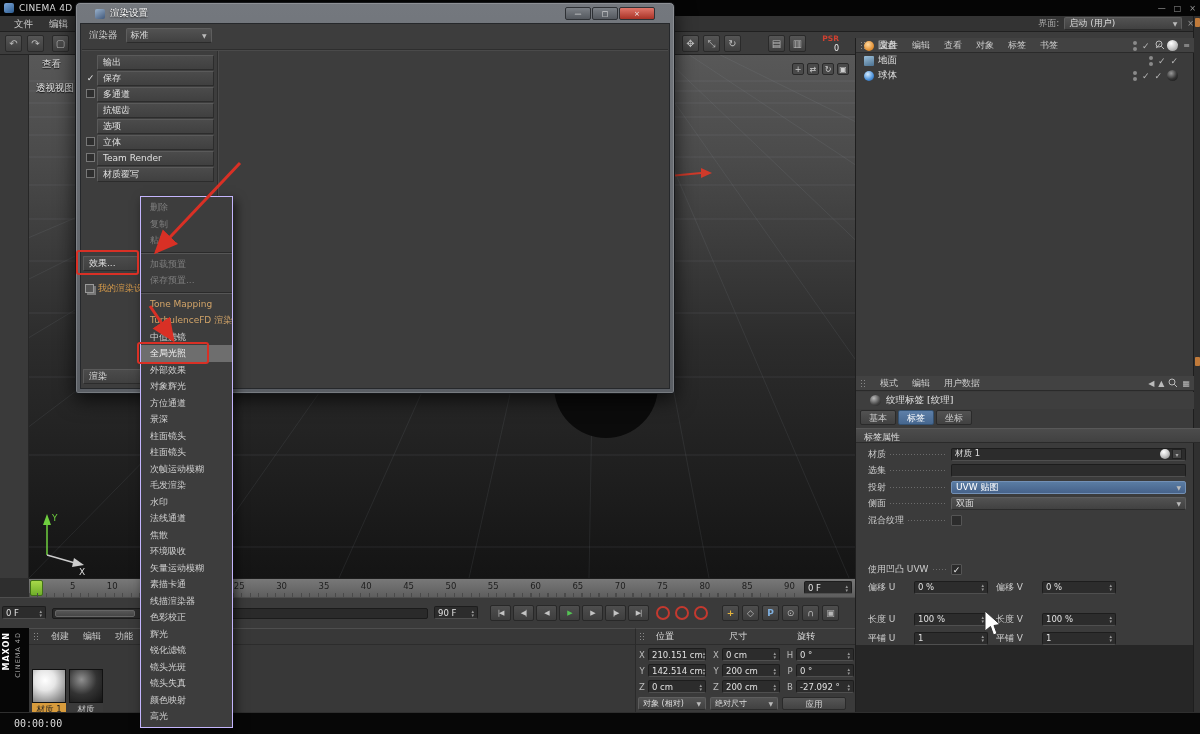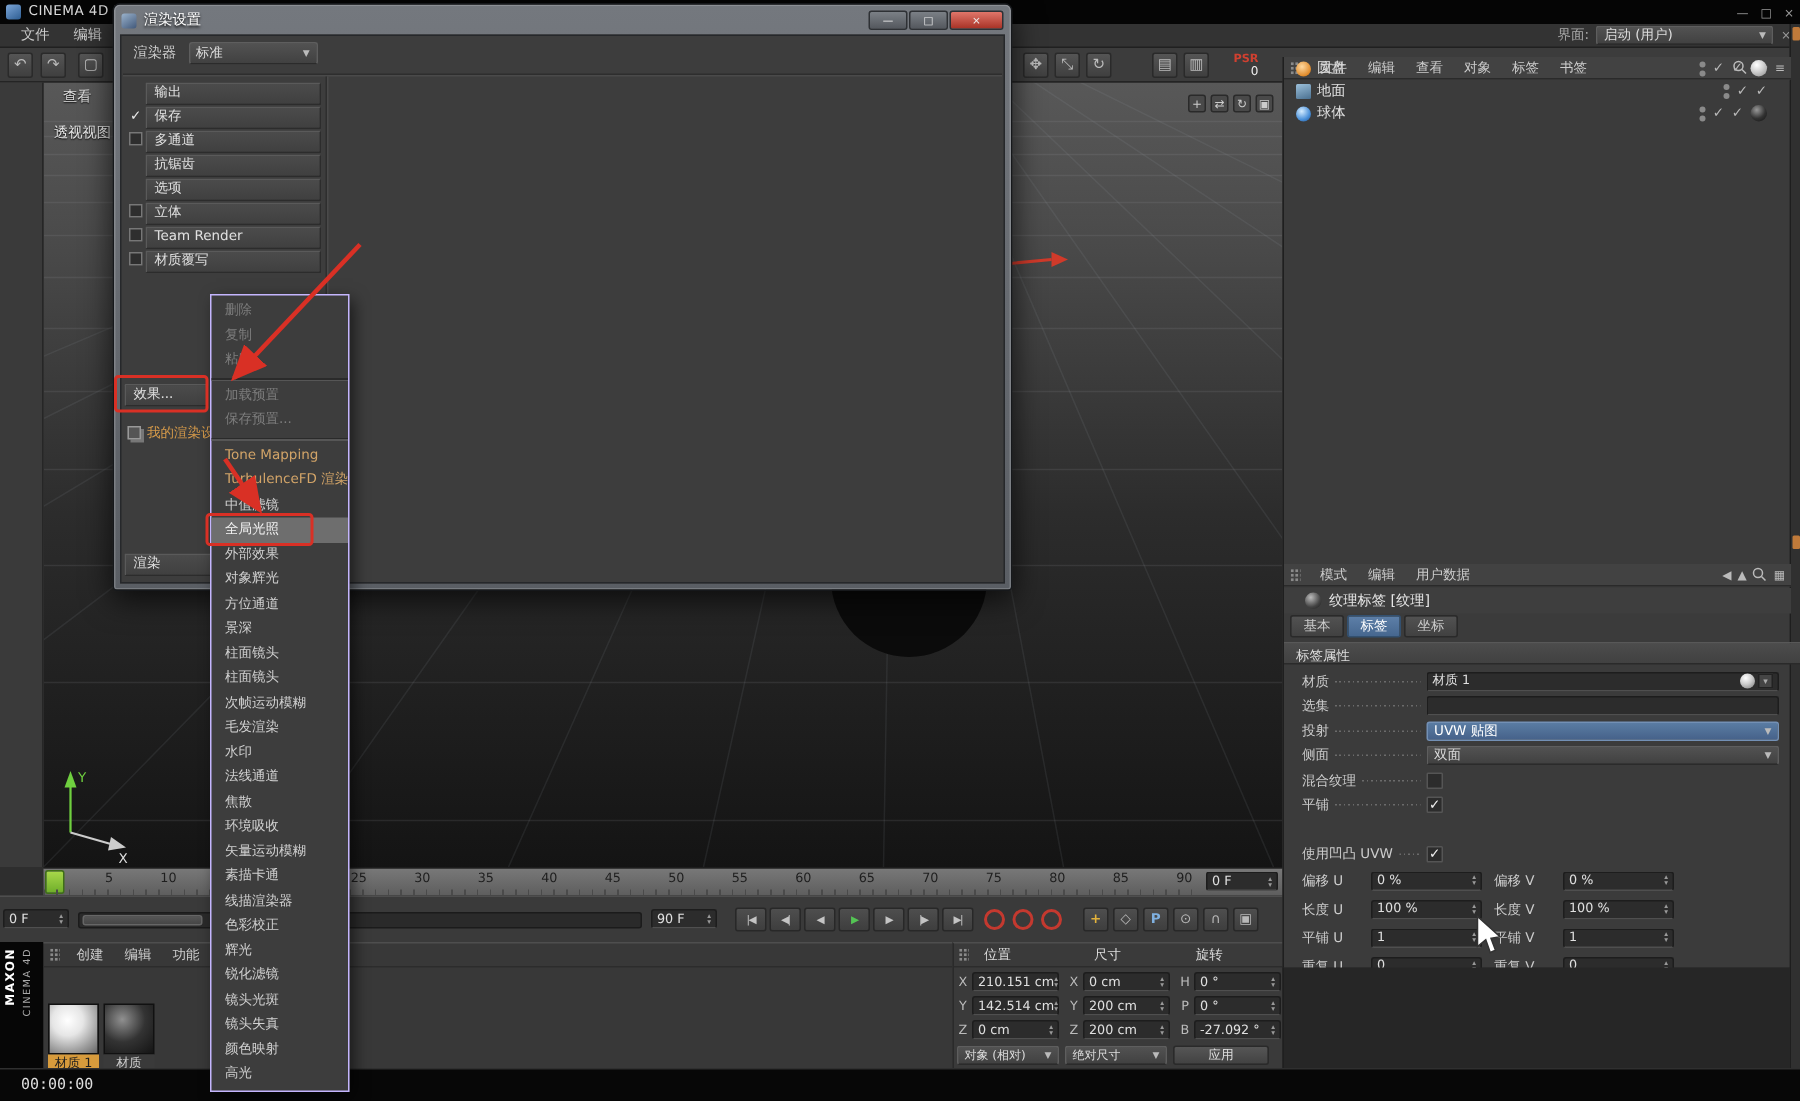--- a/index.html
+++ b/index.html
@@ -124,21 +124,21 @@
   .coord-bottom{position:absolute;left:2px;top:68px;width:216px;display:flex;gap:4px}
   .coord-bottom .dd{width:68px;height:13px;font-size:8px}
   .btn{width:64px;height:13px;background:linear-gradient(#565656,#424242);border:1px solid #2a2a2a;border-radius:2px;font-size:8.5px;color:#ddd;text-align:center;line-height:12px}
 
   
   .statusbar{left:0;top:712px;width:1200px;height:22px;background:#070707;border-top:1px solid #2f2f2f;z-index:6;display:flex;align-items:center}
   .time{margin-left:14px;font-family:"DejaVu Sans Mono","Liberation Mono",monospace;font-size:10px;color:#ddd}
 
   
   .dialog{left:75px;top:2px;width:600px;height:392px;background:linear-gradient(#74787e,#5a5e64);border:1px solid #16181b;border-radius:5px 5px 3px 3px;box-shadow:0 6px 20px rgba(0,0,0,.7),inset 0 0 0 1px rgba(255,255,255,.18);z-index:20}
-  .dlg-title{height:19px;display:flex;align-items:center;padding:2px 5px 0}
+  .dlg-title{height:19px;display:flex;align-items:center;padding:2px 19px 0}
   .dlg-icon{width:10px;height:10px;background:linear-gradient(145deg,#9ab2cc,#41587a);border-radius:2px;margin-right:5px}
   .dlg-title-text{color:#fff;font-size:9.5px;text-shadow:0 1px 2px #000}
   .dlg-btns{margin-left:auto;display:flex;gap:1px}
   .dlg-btn{width:26px;height:13px;background:linear-gradient(#7b8086,#54585e);border:1px solid #2e3135;border-radius:2px;color:#eee;font-size:7px;text-align:center;line-height:12px}
   .dlg-btn.close{width:36px;background:linear-gradient(#e0766a,#a83226)}
   .dlg-content{position:absolute;left:4px;top:20px;right:4px;bottom:4px;background:#3d3d3d;border:1px solid #26282b}
   .rrow{position:absolute;left:8px;top:4px;display:flex;align-items:center;gap:8px}
   .rlabel{font-size:9.5px;color:#ccc}
   .rdd{width:86px;height:15px}
   .hline{position:absolute;left:1px;right:1px;top:25px;border-top:1px solid #2e2e2e;box-shadow:0 1px 0 #4a4a4a}
@@ -417,38 +417,31 @@
           </span>
         </span>
     </div>
     <div class="am-row" style="top:474px">
       <span class="am-label">混合纹理</span>
         <span class="leader"></span>
       <span class="ctrl">
           <span class="chk"></span>
         </span>
     </div>
-    <div class="am-row" style="top:490px">
-      <span class="am-label">平铺</span>
-        <span class="leader"></span>
-      <span class="ctrl">
-          <span class="chk on"></span>
-        </span>
-    </div>
     <div class="am-row" style="top:523px">
       <span class="am-label">使用凹凸 UVW</span>
         <span class="leader"></span>
       <span class="ctrl">
           <span class="chk on"></span>
         </span>
     </div>
 
     <div style="position:absolute;left:0;top:541px;width:338px">
 
-        <div class="uvrow" style="position:relative;margin-bottom:3px">
+        <div class="uvrow" style="position:relative;margin-bottom:16px">
           <span class="uvlabel">偏移 U</span>
           <span class="field uvfield">
             <span>0 %</span>
             <span class="updn">
               <span>▴</span>
               <span>▾</span>
             </span>
           </span>
           <span class="uvlabel">偏移 V</span>
           <span class="field uvfield">

